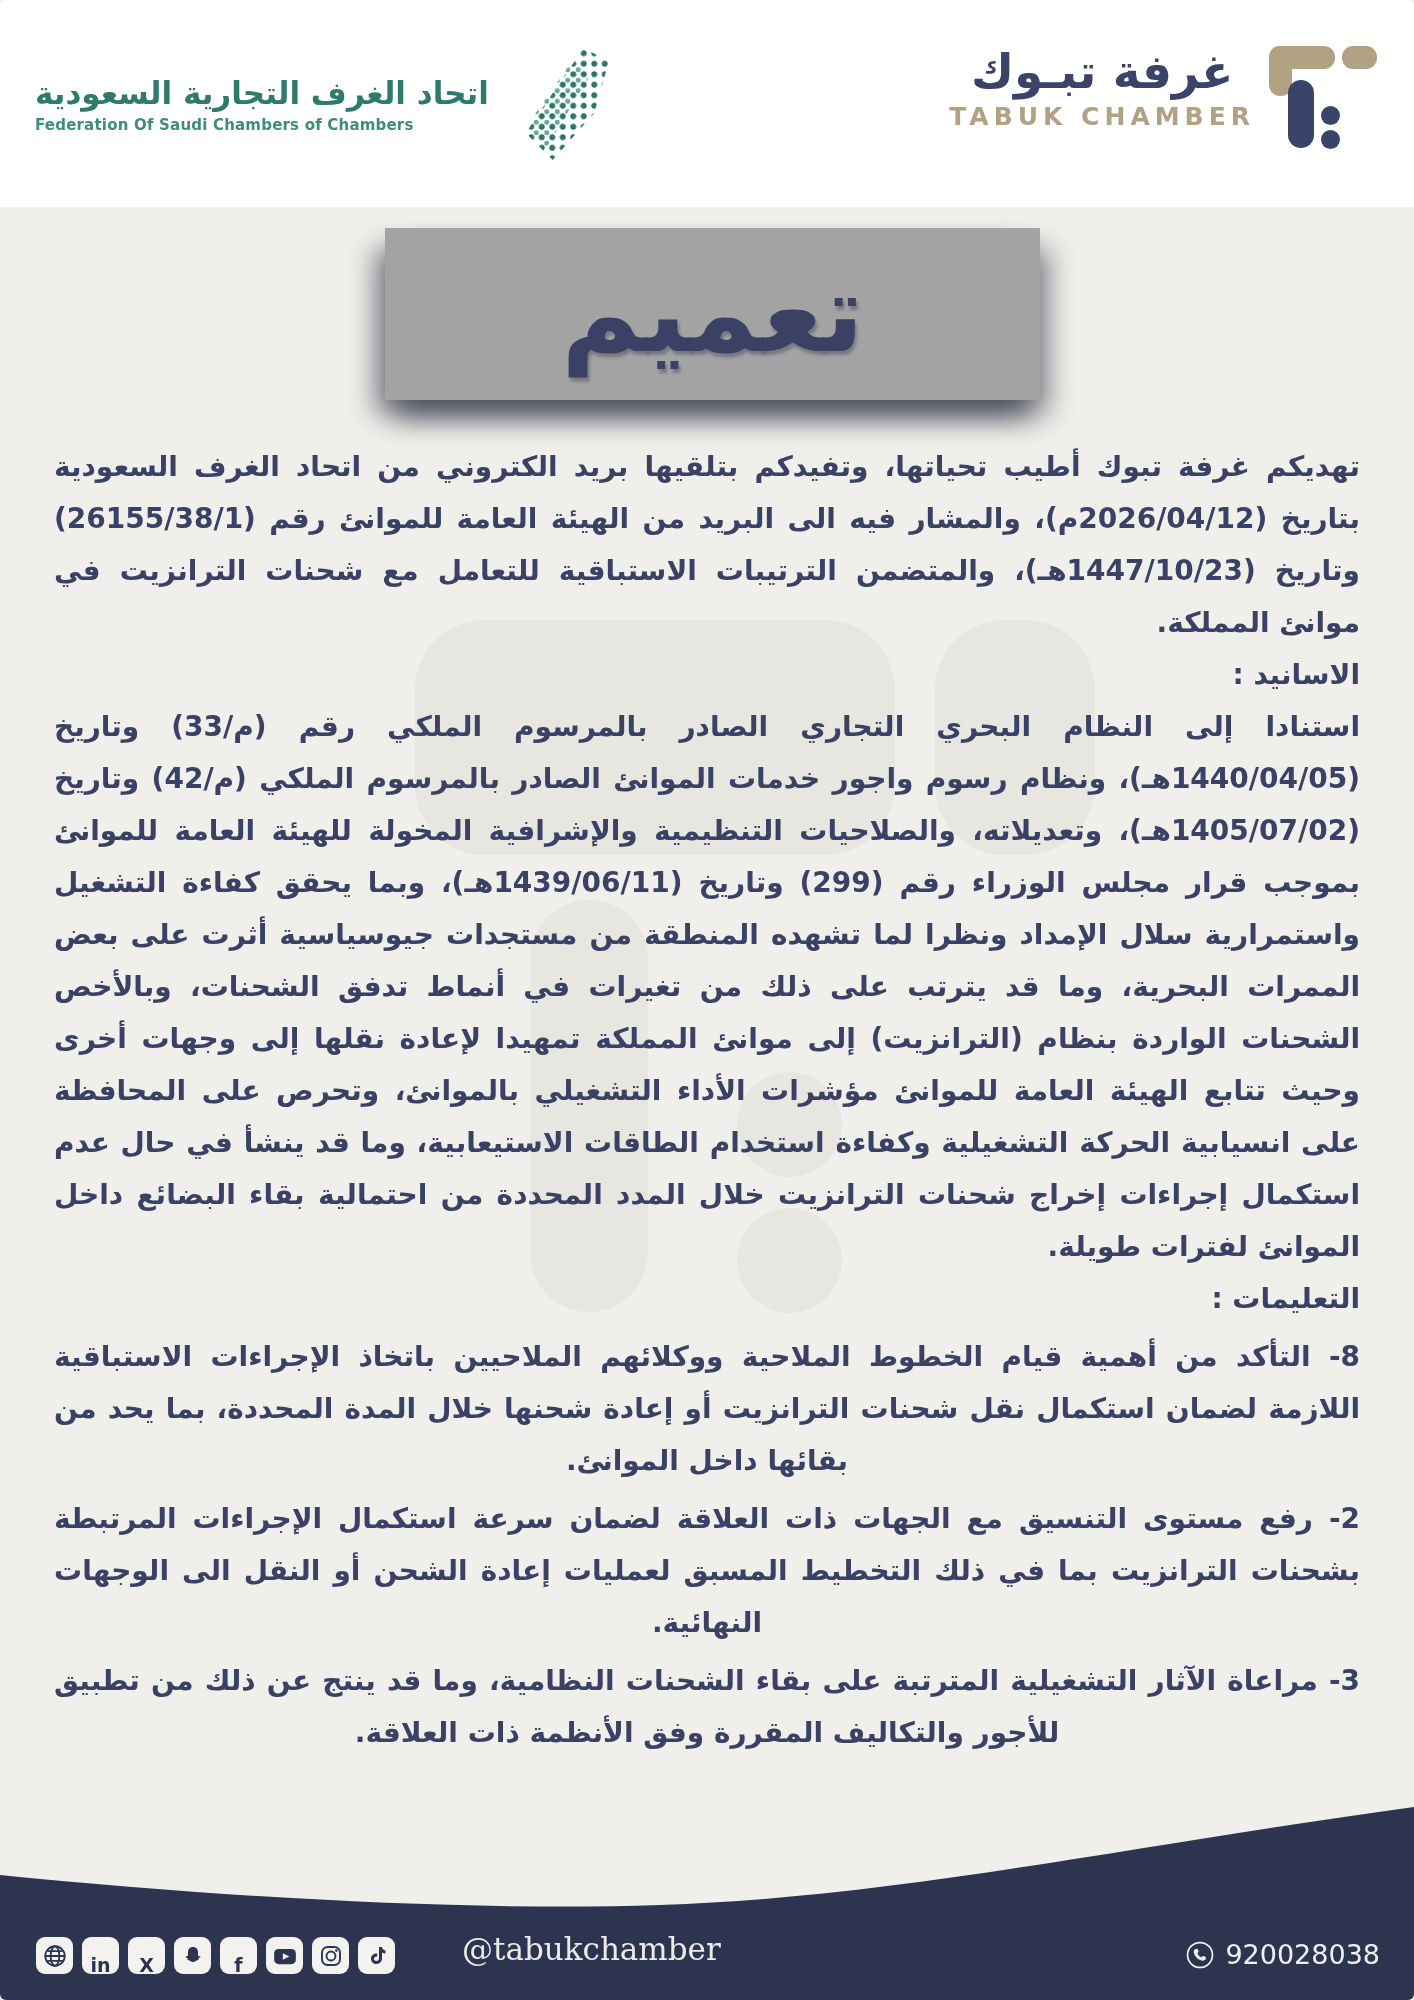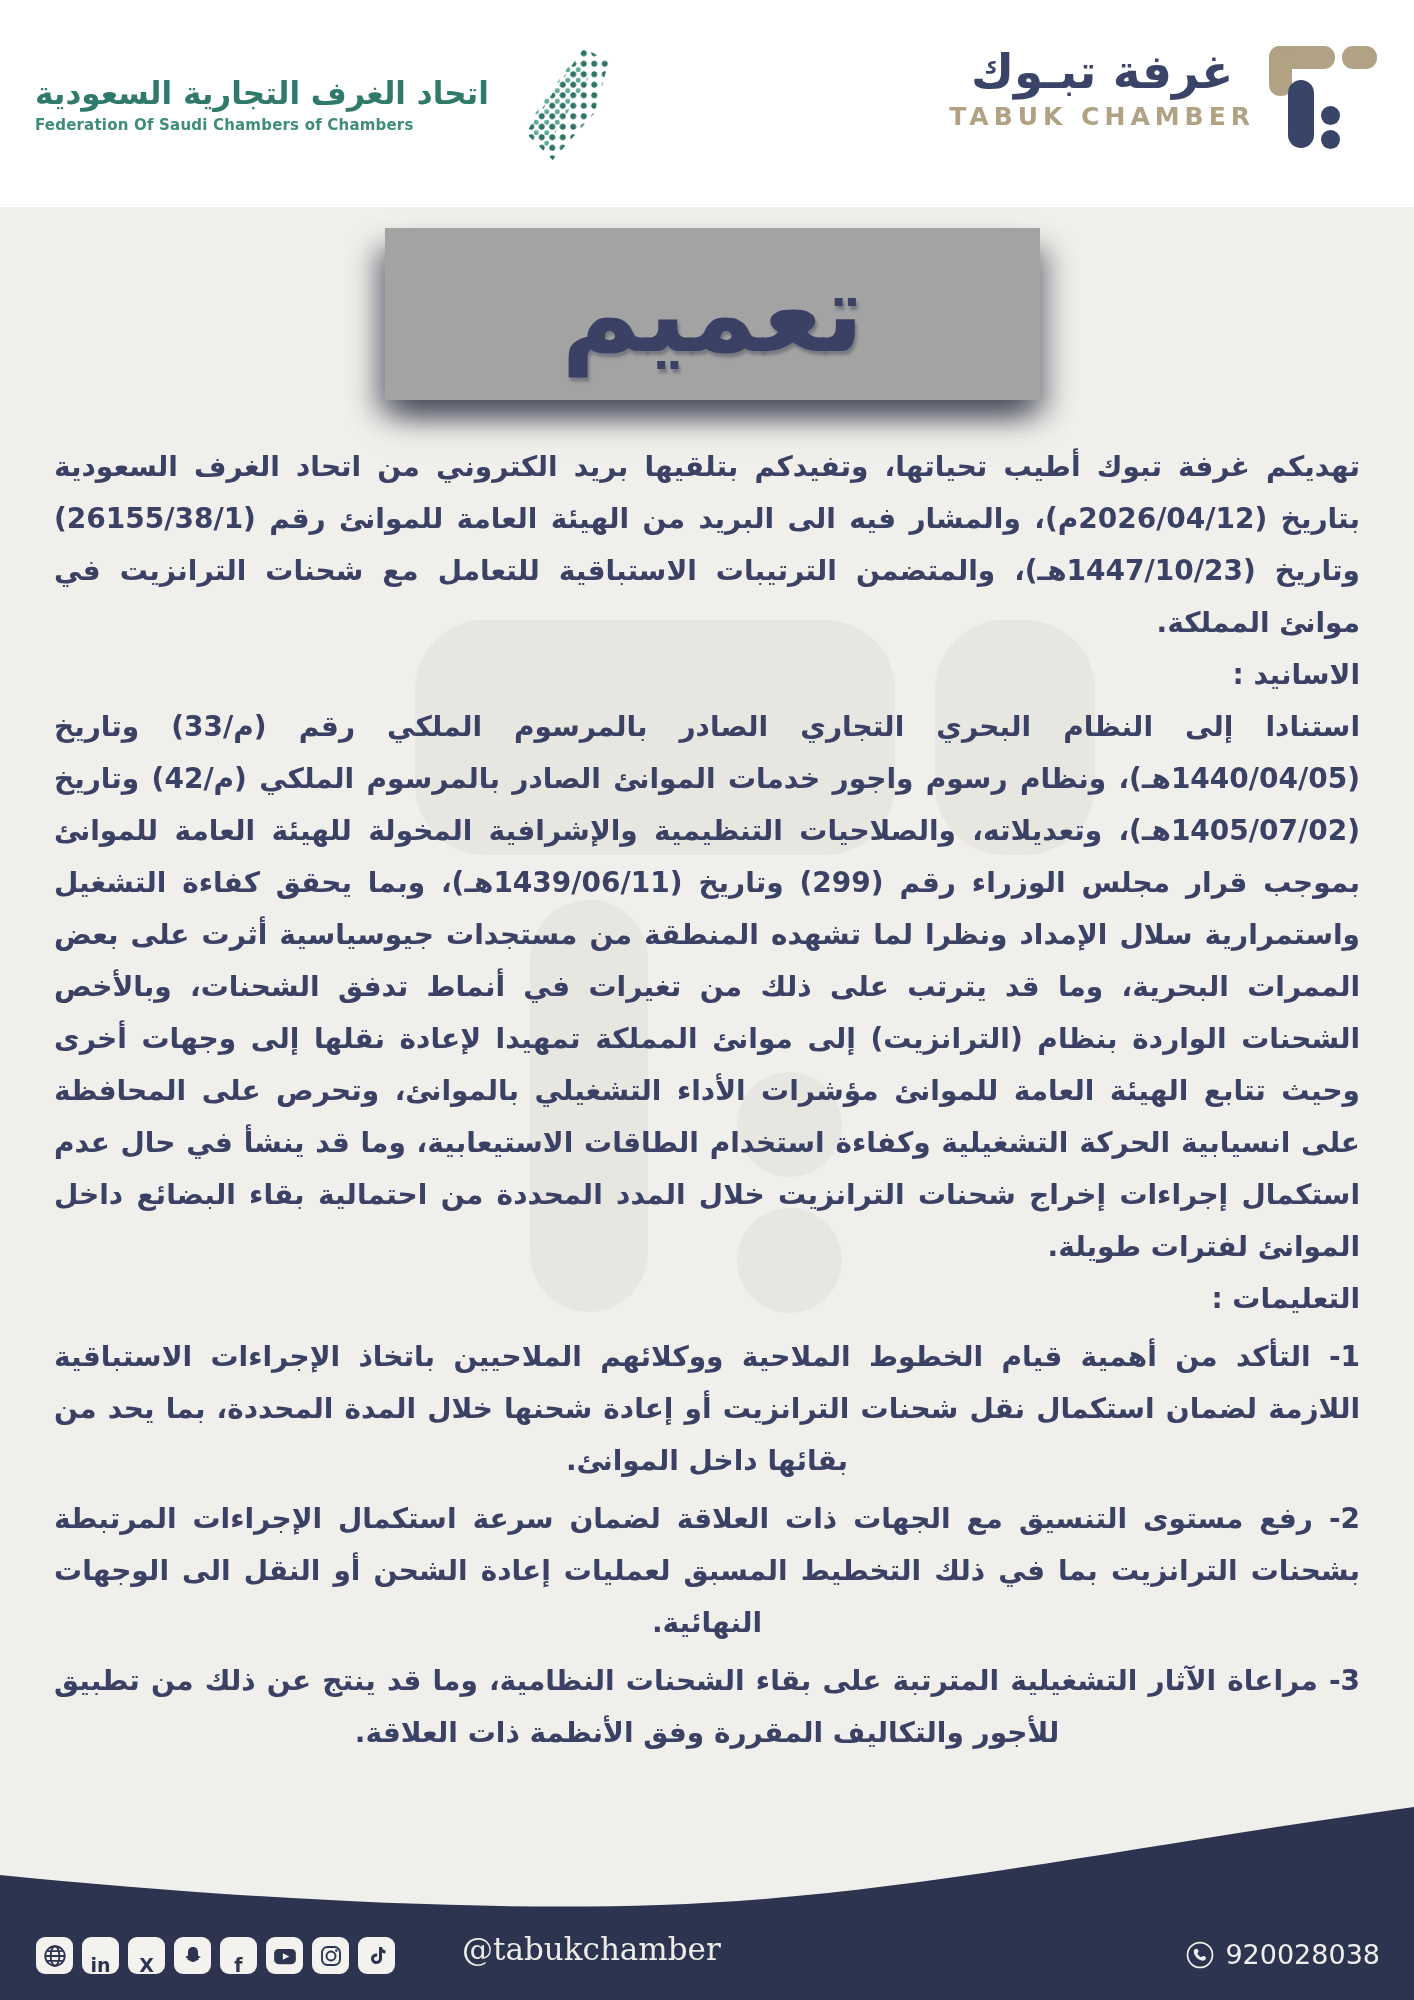--- a/index.html
+++ b/index.html
@@ -1,17 +1,17 @@
 <!DOCTYPE html>
 <html lang="ar"><head>
 <meta charset="utf-8">
 <style>
   html,body{margin:0;padding:0;background:#f1efeb;}
   .page{position:relative;width:1414px;height:2000px;background:#f1efeb;overflow:hidden;
-        font-family:"DejaVu Sans",sans-serif;}
+        font-family:"DejaVu Sans",sans-serif;border-radius:6px;}
   
   .topbar{position:absolute;top:0;left:0;width:100%;height:207px;background:#ffffff;z-index:3;}
   .fed-logo{position:absolute;left:35px;top:48px;display:flex;align-items:center;}
   .fed-ar{font-size:31px;font-weight:700;color:#2f7a6a;direction:rtl;line-height:1.25;}
   .fed-en{font-size:15px;font-weight:700;color:#3e8d7b;margin-top:4px;letter-spacing:.2px;}
   .fed-dots{position:relative;width:104px;height:112px;margin-left:16px;}
   .fed-dots .d1{position:absolute;inset:0;
      background-image:radial-gradient(circle,#2f7567 2.7px,rgba(0,0,0,0) 3.3px);
      background-size:10.5px 10.5px;
      clip-path:polygon(76% 0%,100% 12%,86% 58%,46% 100%,20% 76%,52% 32%);}
@@ -110,21 +110,21 @@
 
   <div class="title-box">
     <span class="title-text">تعميم</span>
   </div>
 
   <main class="body-text" dir="rtl">
     <p>تهديكم غرفة تبوك أطيب تحياتها، وتفيدكم بتلقيها بريد الكتروني من اتحاد الغرف السعودية بتاريخ (2026/04/12م)، والمشار فيه الى البريد من الهيئة العامة للموانئ رقم (26155/38/1) وتاريخ (1447/10/23هـ)، والمتضمن الترتيبات الاستباقية للتعامل مع شحنات الترانزيت في موانئ المملكة.</p>
     <p class="heading">الاسانيد :</p>
     <p>استنادا إلى النظام البحري التجاري الصادر بالمرسوم الملكي رقم (م/33) وتاريخ (1440/04/05هـ)، ونظام رسوم واجور خدمات الموانئ الصادر بالمرسوم الملكي (م/42) وتاريخ (1405/07/02هـ)، وتعديلاته، والصلاحيات التنظيمية والإشرافية المخولة للهيئة العامة للموانئ بموجب قرار مجلس الوزراء رقم (299) وتاريخ (1439/06/11هـ)، وبما يحقق كفاءة التشغيل واستمرارية سلال الإمداد ونظرا لما تشهده المنطقة من مستجدات جيوسياسية أثرت على بعض الممرات البحرية، وما قد يترتب على ذلك من تغيرات في أنماط تدفق الشحنات، وبالأخص الشحنات الواردة بنظام (الترانزيت) إلى موانئ المملكة تمهيدا لإعادة نقلها إلى وجهات أخرى وحيث تتابع الهيئة العامة للموانئ مؤشرات الأداء التشغيلي بالموانئ، وتحرص على المحافظة على انسيابية الحركة التشغيلية وكفاءة استخدام الطاقات الاستيعابية، وما قد ينشأ في حال عدم استكمال إجراءات إخراج شحنات الترانزيت خلال المدد المحددة من احتمالية بقاء البضائع داخل الموانئ لفترات طويلة.</p>
     <p class="heading">التعليمات :</p>
-    <p class="item gap">1- التأكد من أهمية قيام الخطوط الملاحية ووكلائهم الملاحيين باتخاذ الإجراءات الاستباقية اللازمة لضمان استكمال نقل شحنات الترانزيت أو إعادة شحنها خلال المدة المحددة، بما يحد من بقائها داخل الموانئ.</p>
+    <p class="item gap">8- التأكد من أهمية قيام الخطوط الملاحية ووكلائهم الملاحيين باتخاذ الإجراءات الاستباقية اللازمة لضمان استكمال نقل شحنات الترانزيت أو إعادة شحنها خلال المدة المحددة، بما يحد من بقائها داخل الموانئ.</p>
     <p class="item gap">2- رفع مستوى التنسيق مع الجهات ذات العلاقة لضمان سرعة استكمال الإجراءات المرتبطة بشحنات الترانزيت بما في ذلك التخطيط المسبق لعمليات إعادة الشحن أو النقل الى الوجهات النهائية.</p>
     <p class="item gap">3- مراعاة الآثار التشغيلية المترتبة على بقاء الشحنات النظامية، وما قد ينتج عن ذلك من تطبيق للأجور والتكاليف المقررة وفق الأنظمة ذات العلاقة.</p>
   </main>
 
   <footer class="footer">
     <svg class="wave" width="1414" height="195" viewBox="0 0 1414 195">
       <path d="M0,70 C240,94 480,106 660,100 C900,92 1120,42 1414,2 L1414,195 L0,195 Z" fill="#2d3450"></path>
     </svg>
 
     <div class="social-row">

